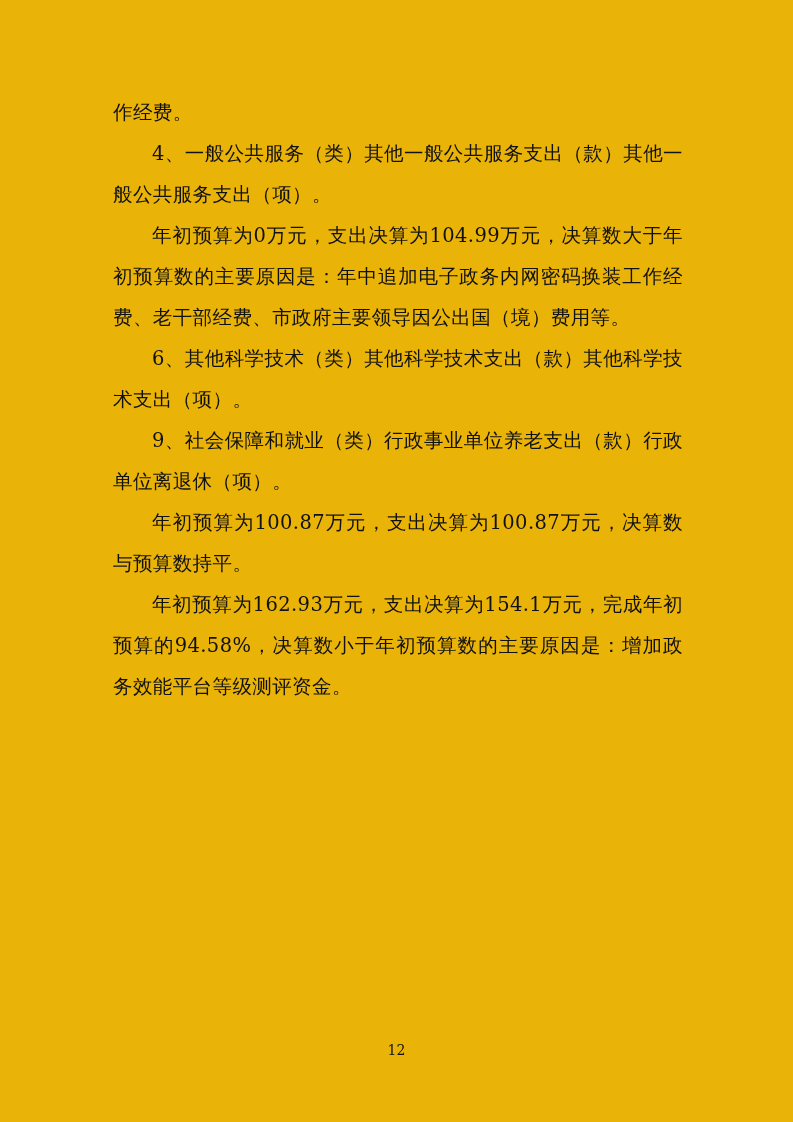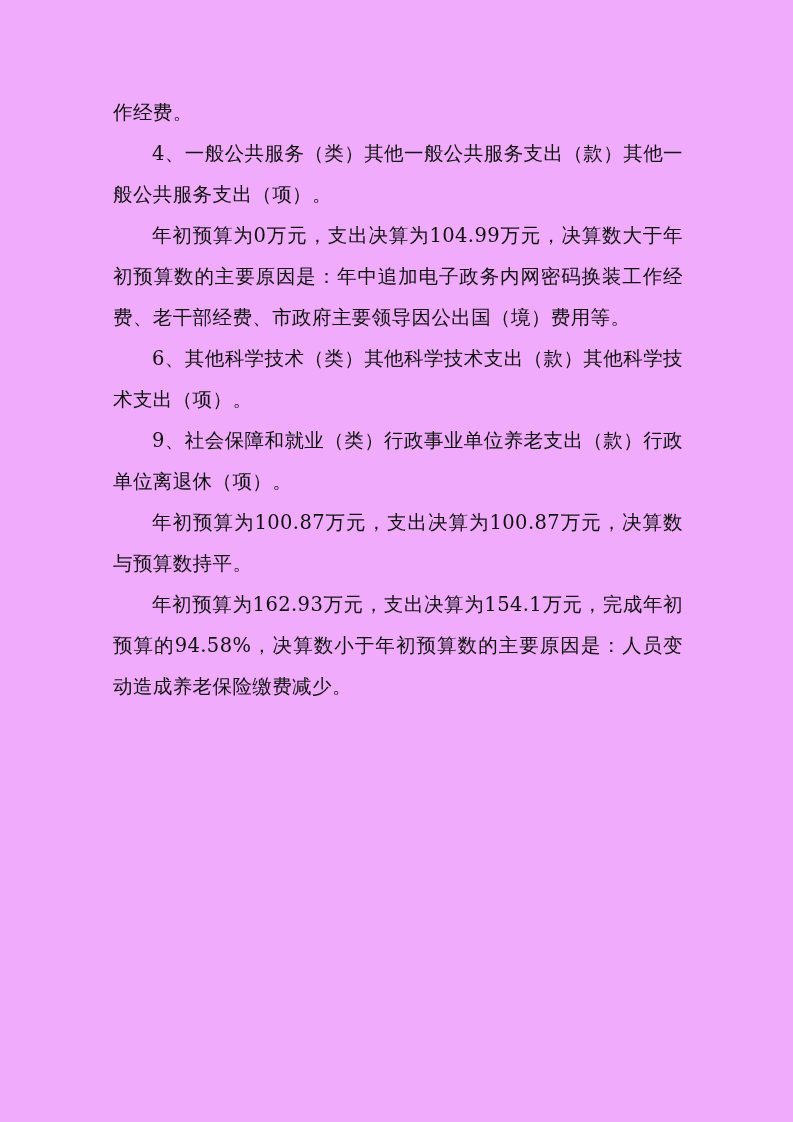--- a/index.html
+++ b/index.html
@@ -3,21 +3,21 @@
 <meta charset="utf-8">
 <style>
   html, body {
     margin: 0;
     padding: 0;
     background: #f0f0f0;
   }
   .page {
     width: 793px;
     height: 1122px;
-    background: #f0abfc;
+    background: #eab308;
     margin: 0 auto;
     position: relative;
     box-sizing: border-box;
     font-family: "DejaVu Serif", "Liberation Serif", serif;
     color: #111111;
     overflow: hidden;
   }
   .content {
     position: absolute;
     left: 113px;
@@ -51,15 +51,16 @@
 <body>
 
 <div class="page">
   <div class="content">
     <p class="para">作经费。</p>
     <p class="para indent">4、一般公共服务（类）其他一般公共服务支出（款）其他一般公共服务支出（项）。</p>
     <p class="para indent">年初预算为0万元，支出决算为104.99万元，决算数大于年初预算数的主要原因是：年中追加电子政务内网密码换装工作经费、老干部经费、市政府主要领导因公出国（境）费用等。</p>
     <p class="para indent">6、其他科学技术（类）其他科学技术支出（款）其他科学技术支出（项）。</p>
     <p class="para indent">9、社会保障和就业（类）行政事业单位养老支出（款）行政单位离退休（项）。</p>
     <p class="para indent">年初预算为100.87万元，支出决算为100.87万元，决算数与预算数持平。</p>
-    <p class="para indent">年初预算为162.93万元，支出决算为154.1万元，完成年初预算的94.58%，决算数小于年初预算数的主要原因是：人员变动造成养老保险缴费减少。</p>
+    <p class="para indent">年初预算为162.93万元，支出决算为154.1万元，完成年初预算的94.58%，决算数小于年初预算数的主要原因是：增加政务效能平台等级测评资金。</p>
   </div>
+  <div class="page-number">12</div>
 </div>
 
 </body></html>

